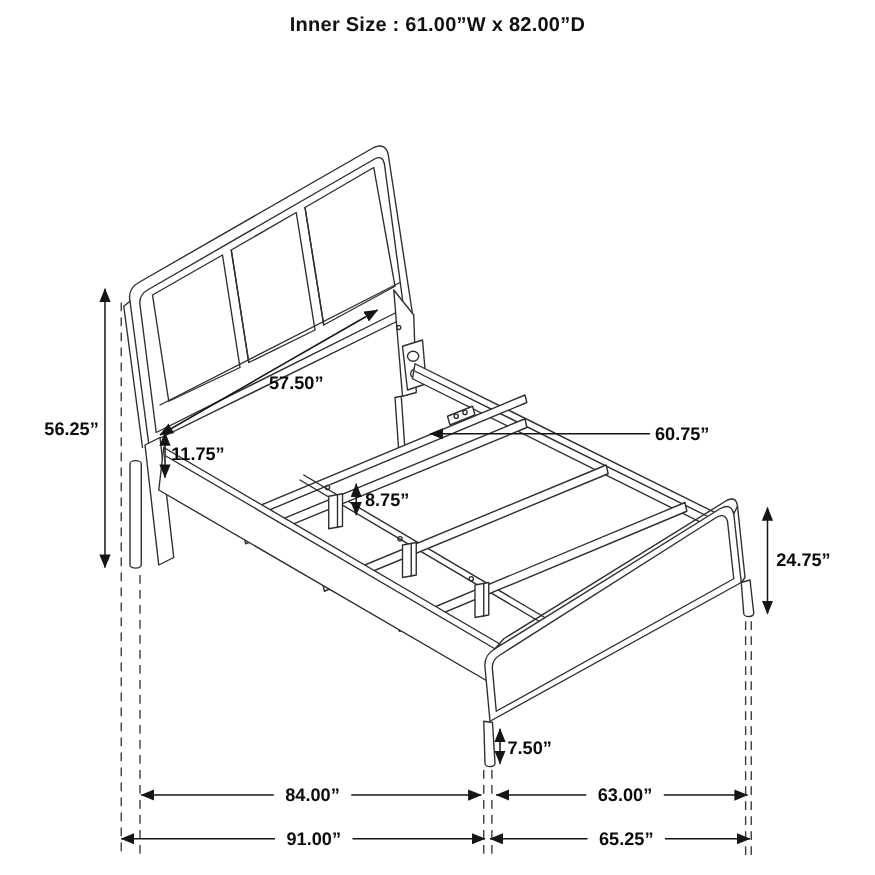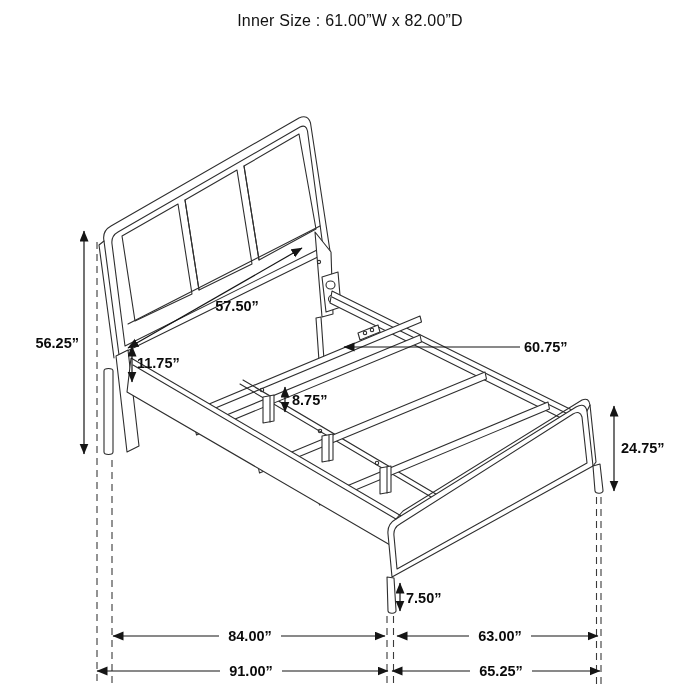--- a/index.html
+++ b/index.html
@@ -1,19 +1,19 @@
 <!DOCTYPE html>
 <html><head>
 <meta charset="utf-8">
 <style>
   html,body{margin:0;padding:0;background:#fff;}
   .stage{position:relative;width:700px;height:700px;background:#ffffff;overflow:hidden;
          font-family:"Liberation Sans", sans-serif;}
   .title{position:absolute;top:12px;left:0;width:700px;text-align:center;
-         font-size:16px;font-weight:normal;color:#111;letter-spacing:.2px;}
+         font-size:16px;font-weight:bold;color:#111;letter-spacing:.2px;}
   svg{position:absolute;top:0;left:0;}
   .bed{stroke:#2e2e2e;stroke-width:1.1;fill:none;stroke-linejoin:round;stroke-linecap:round;}
   .bedfill{stroke:#2e2e2e;stroke-width:1.1;fill:#ffffff;stroke-linejoin:round;}
   .dimline{stroke:#151515;stroke-width:1.2;fill:none;}
   .dashline{stroke:#3a3a3a;stroke-width:1.1;fill:none;stroke-dasharray:7 5;}
   .dimtext{font-family:"Liberation Sans", sans-serif;font-size:14.5px;font-weight:bold;fill:#0b0b0b;}
   .labelbg{fill:#ffffff;}
 </style>
 </head>
 <body>

